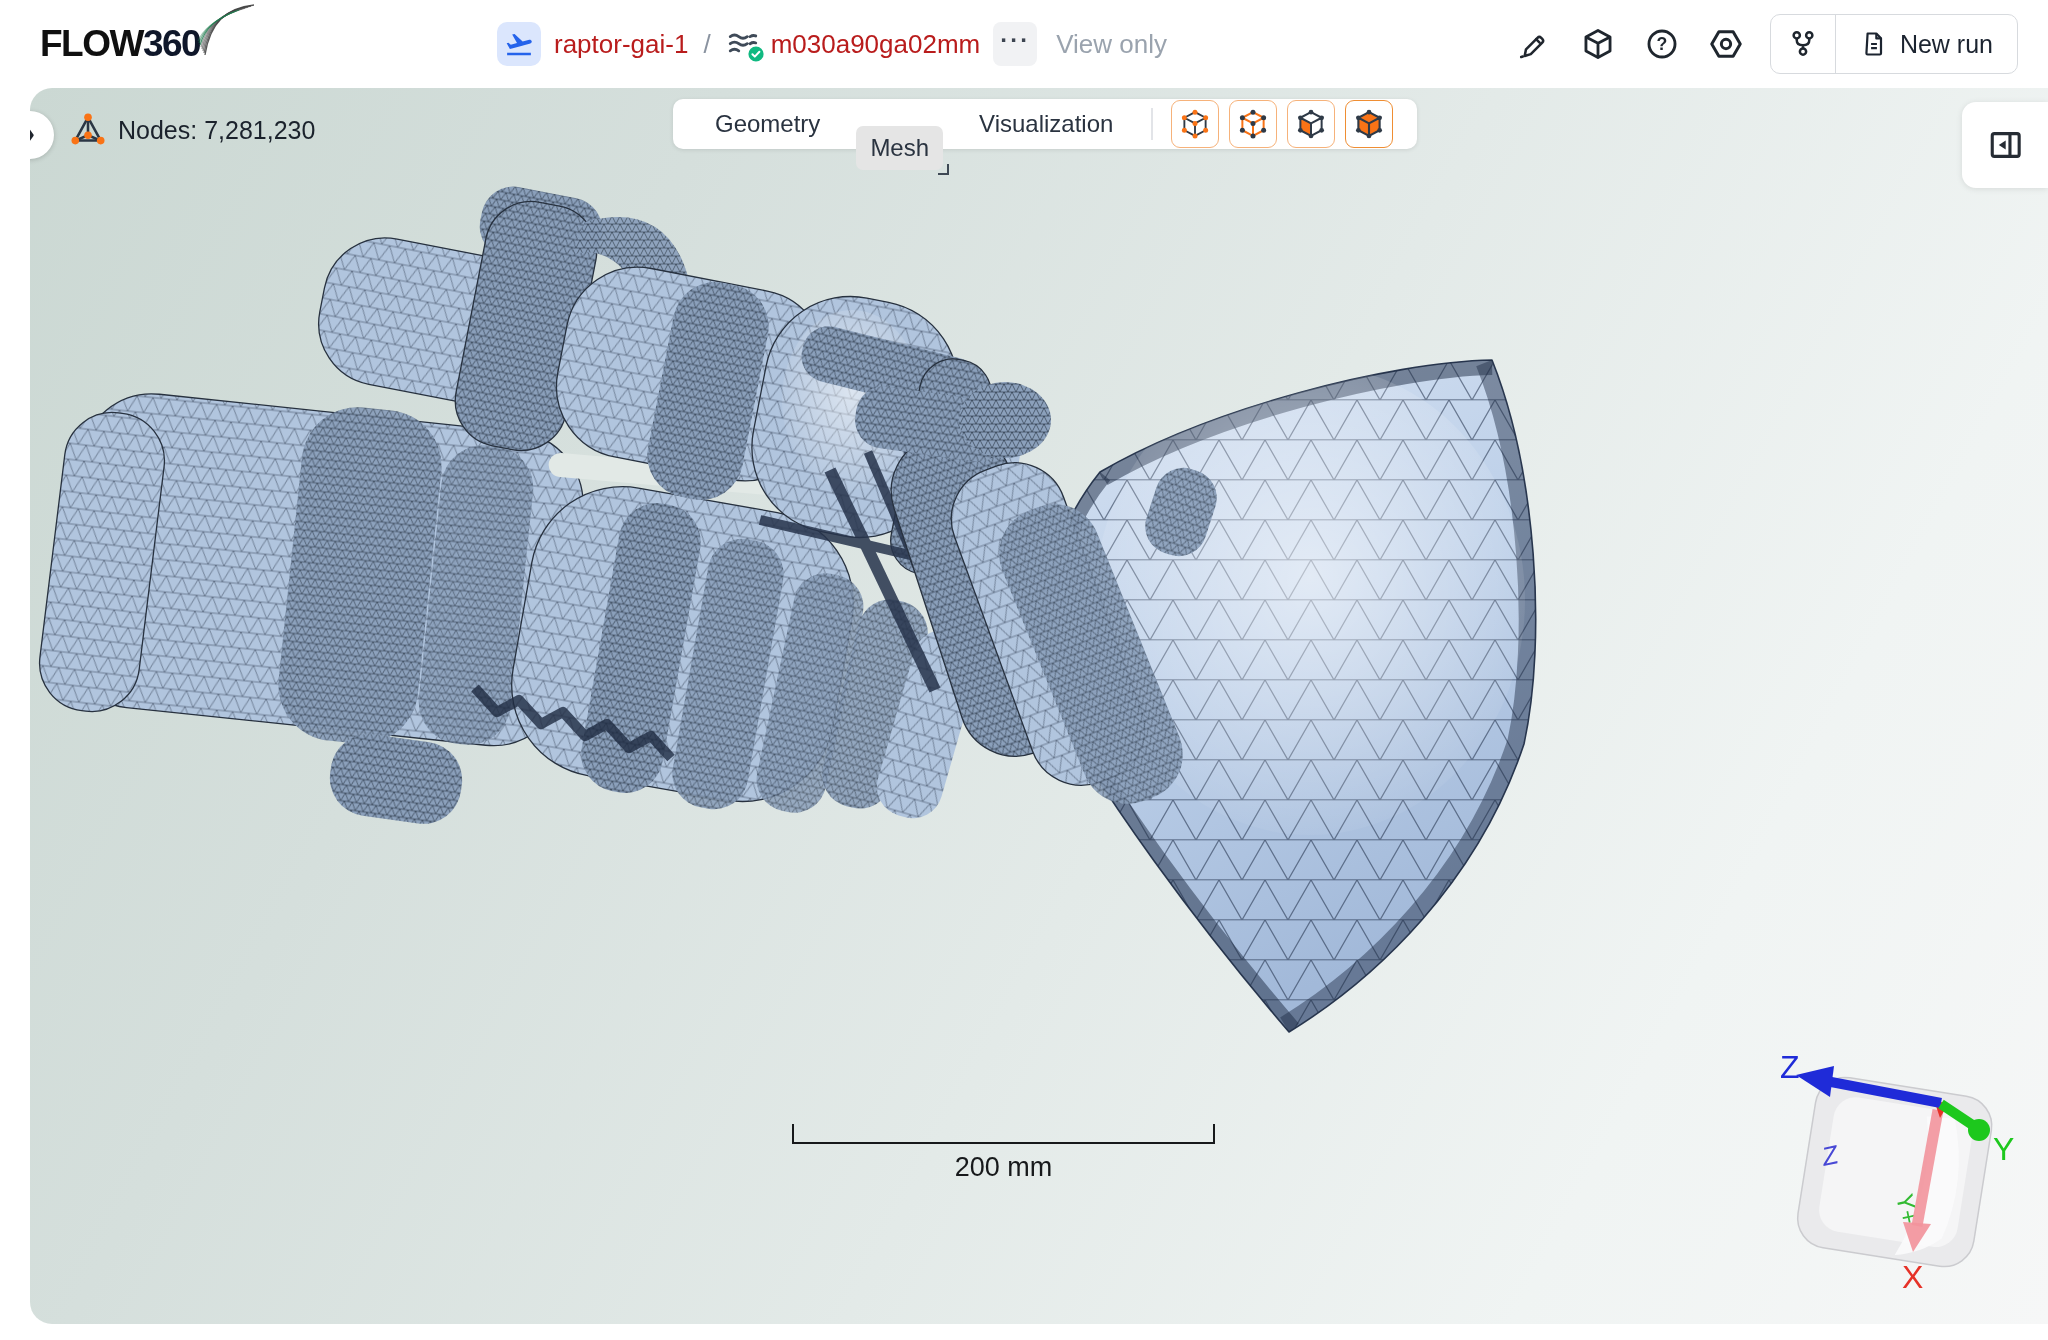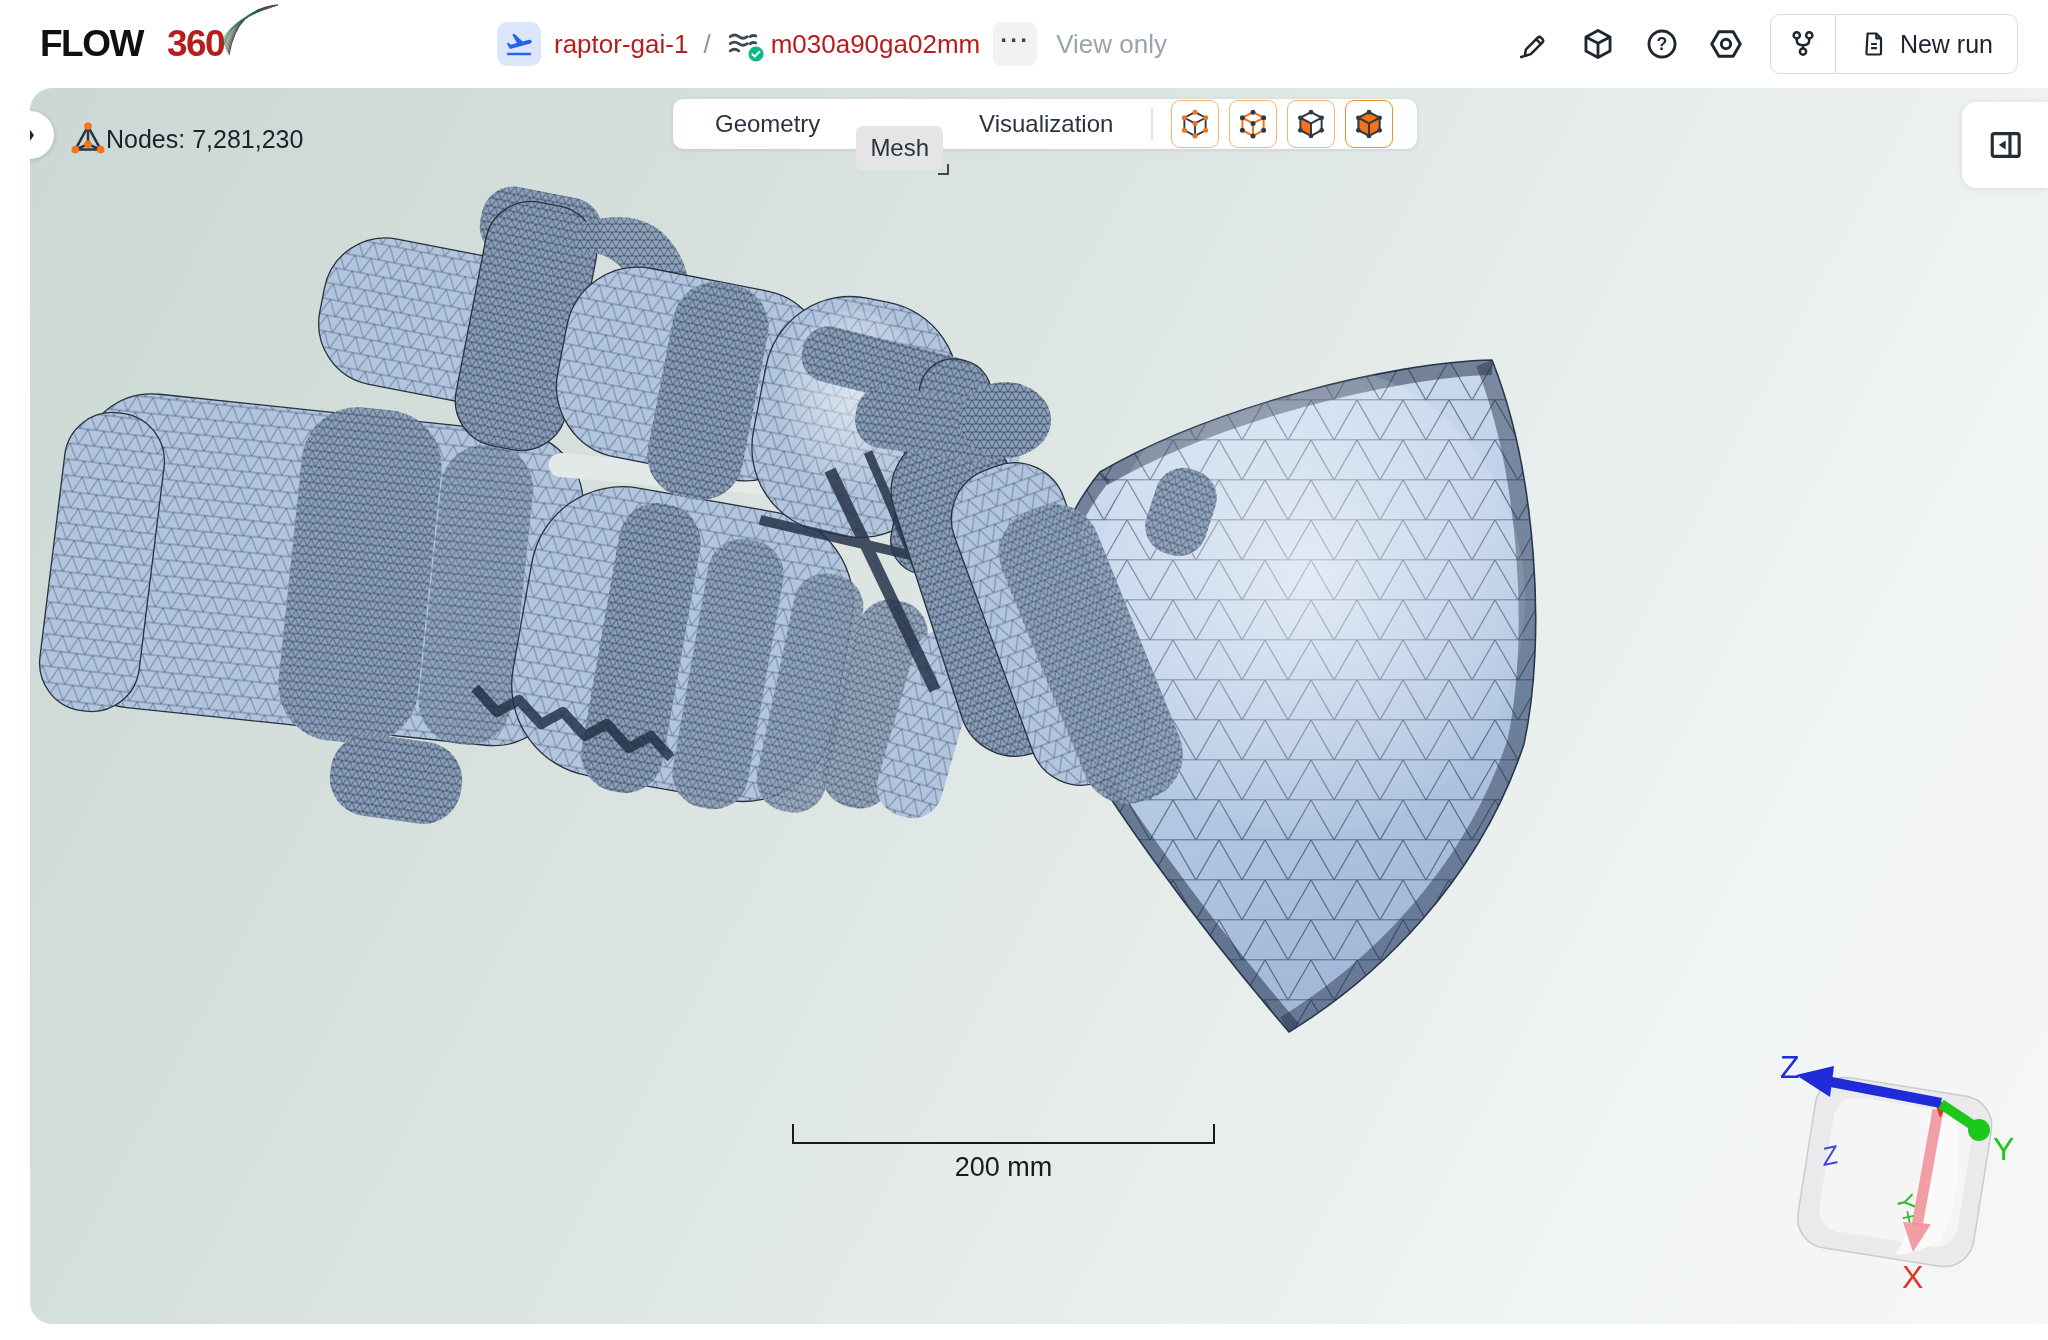--- a/index.html
+++ b/index.html
@@ -6,21 +6,21 @@
   body{
     width:2048px;height:1340px;position:relative;overflow:hidden;
     background:#ffffff;
     font-family:"Liberation Sans", sans-serif;
     -webkit-font-smoothing:antialiased;
   }
   
   .topbar{position:absolute;left:0;top:0;width:2048px;height:88px;background:#fff;z-index:30;}
   .logo{position:absolute;left:40px;top:0;height:88px;display:flex;align-items:center;}
   .logo .t{font-size:37px;font-weight:800;letter-spacing:-1.5px;color:#101010;}
-  .logo .t b{color:#b91c1c;font-weight:800;margin-left:24px;}
+  .logo .t b{color:#0f172a;font-weight:800;}
   .logo .swoosh{position:relative;left:-6px;top:-12px;}
   .crumbs{position:absolute;left:497px;top:0;height:88px;display:flex;align-items:center;gap:13px;z-index:31;}
   .plane-badge{width:44px;height:44px;border-radius:10px;background:#dbe6fd;display:flex;align-items:center;justify-content:center;}
   .crumb-txt{font-size:26px;color:#b91c1c;}
   .crumb-sep{font-size:26px;color:#8a93a0;padding:0 2px;}
   .entity{display:flex;align-items:center;gap:9px;}
   .entity .icw{position:relative;width:36px;height:36px;}
   .more-box{min-width:44px;height:36px;border-radius:8px;background:#f1f2f4;display:flex;align-items:center;justify-content:center;
     font-size:24px;letter-spacing:2px;color:#3c4450;font-weight:700;line-height:10px;padding-bottom:8px;}
   .view-only{font-size:26px;color:#9aa3ae;margin-left:6px;}
@@ -32,21 +32,21 @@
   .run-main span{font-size:25px;color:#1c2430;}
   
   .viewport{position:absolute;left:30px;top:88px;width:2018px;height:1236px;border-radius:22px 0 0 22px;
     background:linear-gradient(118deg,#cbd8d3 0%,#d5dfdc 26%,#e3eae8 55%,#f0f4f3 80%,#f6f7f7 100%);
     overflow:hidden;z-index:1;}
   .viewport svg.scene{position:absolute;left:-30px;top:-88px;width:2048px;height:1340px;display:block;}
   
   .expand-btn{position:absolute;left:6px;top:111px;width:48px;height:48px;border-radius:50%;background:#fff;
     box-shadow:0 1px 5px rgba(0,0,0,.18);display:flex;align-items:center;justify-content:center;z-index:20;cursor:pointer;}
   .expand-btn span{font-size:30px;color:#20262e;font-weight:600;line-height:1;margin-top:-4px;}
-  .nodes-chip{position:absolute;left:70px;top:112px;display:flex;align-items:center;z-index:15;margin-top:9px;}
+  .nodes-chip{position:absolute;left:70px;top:112px;display:flex;align-items:center;gap:12px;z-index:15;}
   .nodes-chip .lbl{font-size:25px;color:#1b222c;}
   .tabbar{position:absolute;left:673px;top:99px;width:744px;height:50px;background:#fff;border-radius:10px;
     box-shadow:0 1px 4px rgba(0,0,0,.10);display:flex;align-items:center;padding:0 0 0 28px;box-sizing:border-box;z-index:15;}
   .tab{font-size:24px;color:#2a3340;padding:8px 14px;border-radius:7px;cursor:pointer;white-space:nowrap;}
   .tab.active{background:#e5e5e5;position:relative;margin-top:48px;}
   .tab.active .corner{position:absolute;right:-6px;bottom:-5px;width:9px;height:9px;border-right:2.5px solid #3e4854;border-bottom:2.5px solid #3e4854;}
   .tab+.tab{margin-left:22px;}
   .tb-divider{width:1.5px;height:32px;background:#e2e4e8;margin:0 18px 0 24px;}
   .mode-btn{width:46px;height:46px;border:1.5px solid #f6b27a;border-radius:9px;display:flex;align-items:center;justify-content:center;
     background:#fff;cursor:pointer;}

